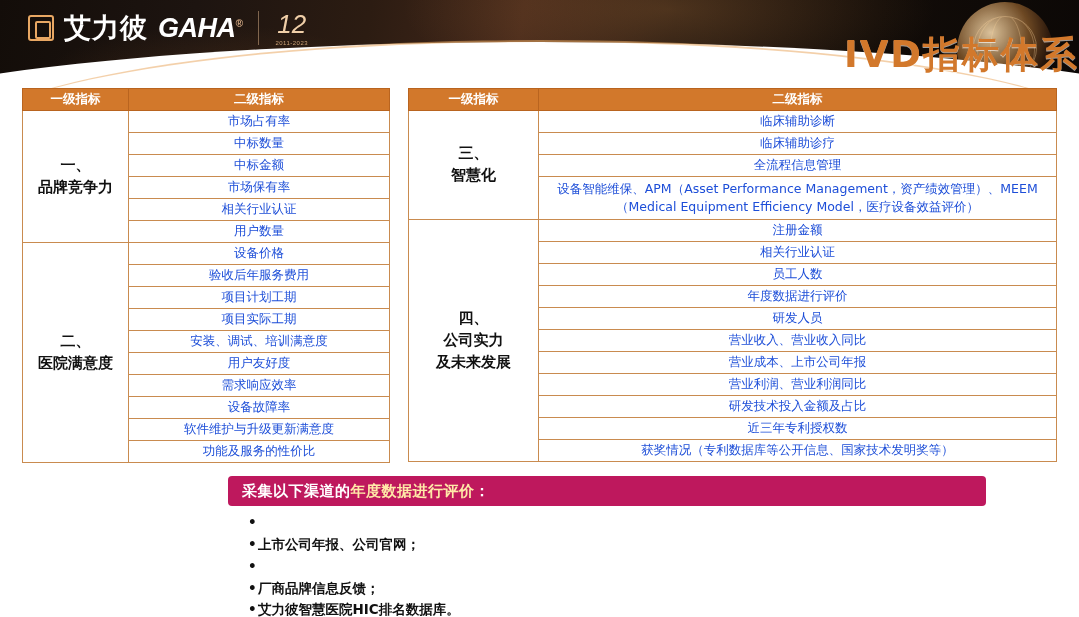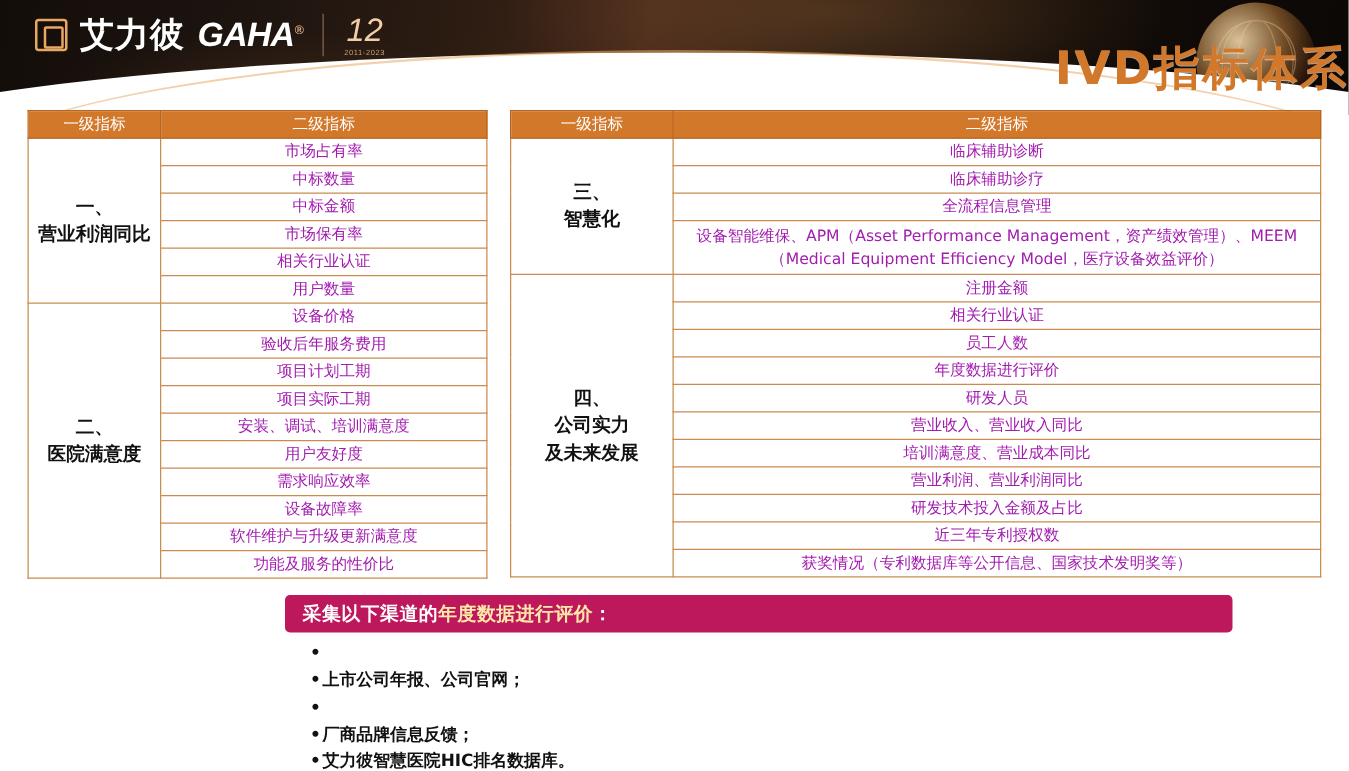--- a/index.html
+++ b/index.html
@@ -165,29 +165,29 @@
 
   table {
     border-collapse: collapse;
     width: 100%;
     table-layout: fixed;
   }
   th {
     background: #d2782b;
     color: #ffffff;
     font-size: 12.5px;
-    font-weight: normal;
+    font-weight: bold;
     height: 22px;
     border: 1px solid #b9641f;
     font-family: "DejaVu Sans", sans-serif;
   }
   td {
     border: 1px solid #c98b4f;
     font-size: 12.5px;
-    color: #a21caf;
+    color: #1d4ed8;
     text-align: center;
     height: 22px;
     padding: 1px 3px;
     font-family: "DejaVu Sans", sans-serif;
     background: #ffffff;
   }
   td.cat {
     font-size: 15px;
     font-weight: bold;
     line-height: 1.45;
@@ -280,21 +280,21 @@
       <thead>
         <tr>
           <th>一级指标</th>
           <th>二级指标</th>
         </tr>
       </thead>
       <tbody>
         <tr>
           <td class="cat" rowspan="6">
             <span>一、</span><br>
-            <span>营业利润同比</span>
+            <span>品牌竞争力</span>
           </td>
           <td>市场占有率</td>
         </tr>
         <tr>
             <td>中标数量</td>
           </tr>
         <tr>
             <td>中标金额</td>
           </tr>
         <tr>
@@ -392,21 +392,21 @@
         <tr>
             <td>年度数据进行评价</td>
           </tr>
         <tr>
             <td>研发人员</td>
           </tr>
         <tr>
             <td>营业收入、营业收入同比</td>
           </tr>
         <tr>
-            <td>培训满意度、营业成本同比</td>
+            <td>营业成本、上市公司年报</td>
           </tr>
         <tr>
             <td>营业利润、营业利润同比</td>
           </tr>
         <tr>
             <td>研发技术投入金额及占比</td>
           </tr>
         <tr>
             <td>近三年专利授权数</td>
           </tr>

